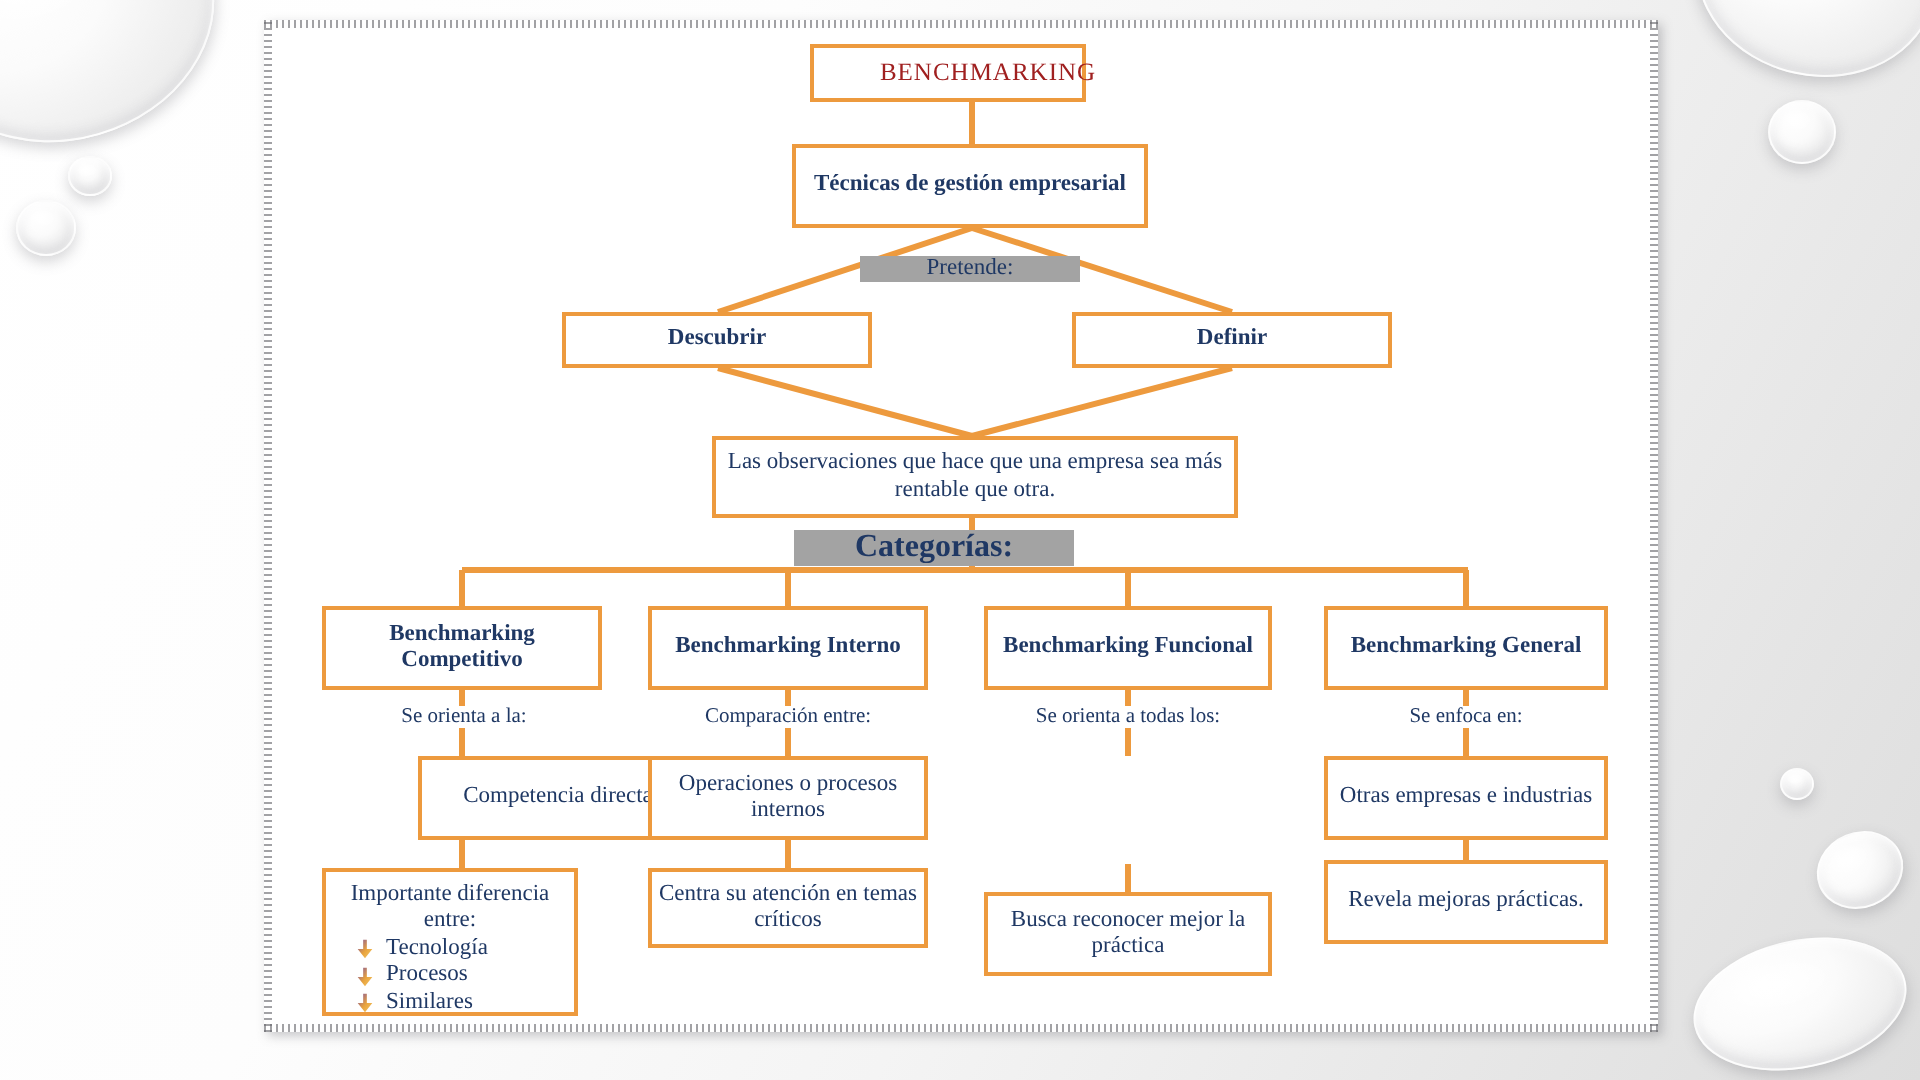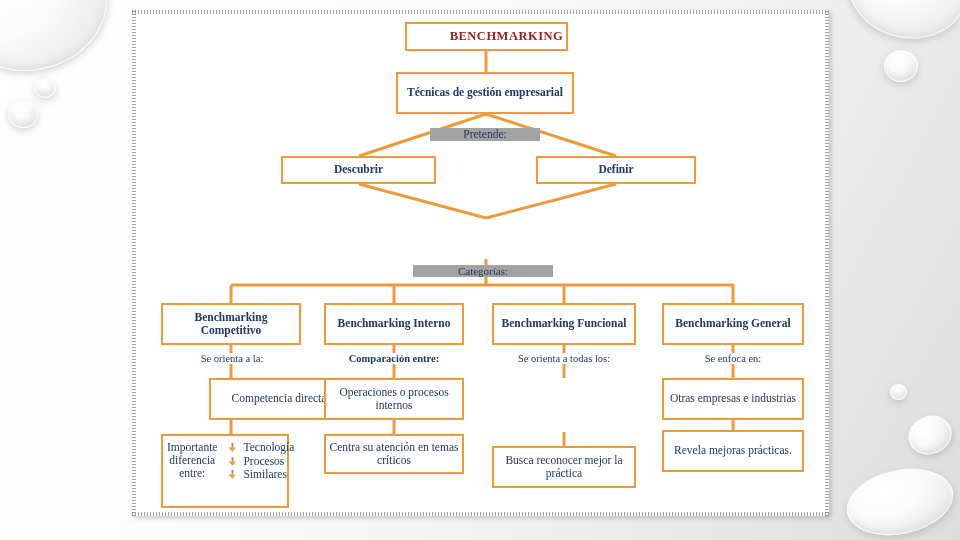--- a/index.html
+++ b/index.html
@@ -121,24 +121,24 @@
     font-weight: bold;
     font-size: 11.5px;
   }
 
   .node-body {
     font-weight: normal;
     font-size: 11.5px;
   }
 
   #node-benchmarking {
-    left: 273px; top: 12px; width: 163px; height: 29px;
+    left: 273px; top: 12px; width: 138px; height: 29px;
     color: #A02020;
     font-size: 12.5px;
-    font-weight: bold;
+    font-weight: normal;
     letter-spacing: 0.5px;
     padding-left: 40px;
   }
 
   #node-tecnicas   { left: 264px; top: 62px;  width: 178px; height: 42px; }
   #node-descubrir  { left: 149px; top: 146px; width: 155px; height: 28px; }
   #node-definir    { left: 404px; top: 146px; width: 160px; height: 28px; }
   #node-observaciones { left: 224px; top: 208px; width: 263px; height: 41px; }
 
   
@@ -149,21 +149,21 @@
 
   
   #node-sub-1 { left: 29px;  top: 368px; width: 140px; height: 42px; margin-left: 48px; }
   #node-sub-2 { left: 192px; top: 368px; width: 140px; height: 42px; }
   #node-sub-3 { left: 360px; top: 368px; width: 144px; height: 54px; }
   #node-sub-4 { left: 530px; top: 368px; width: 142px; height: 42px; }
 
   
   #node-leaf-1 {
     left: 29px; top: 424px; width: 128px; height: 74px;
-    flex-direction: row;
+    flex-direction: column;
     align-items: stretch;
     justify-content: flex-start;
     padding: 5px 4px 4px 4px;
   }
   #node-leaf-2 { left: 192px; top: 424px; width: 140px; height: 40px; }
   #node-leaf-3 { left: 360px; top: 436px; width: 144px; height: 42px; }
   #node-leaf-4 { left: 530px; top: 420px; width: 142px; height: 42px; }
 
   
   .caption {
@@ -172,33 +172,33 @@
     text-align: center;
     z-index: 4;
     background: #a3a3a3;
     line-height: 1.1;
   }
   #caption-pretende {
     left: 298px; top: 118px; width: 110px;
     font-size: 11.5px; font-weight: normal;
   }
   #caption-categorias {
-    left: 281px; top: 255px; width: 140px;
-    font-size: 11px; font-weight: normal;
+    left: 265px; top: 255px; width: 140px;
+    font-size: 16px; font-weight: bold;
   }
   .col-caption {
     position: absolute;
     color: #1F3864;
     text-align: center;
     font-size: 10.5px;
     z-index: 4;
     background: #ffffff;
   }
   #caption-col-1 { left: 25px;  top: 343px; width: 150px; }
-  #caption-col-2 { left: 186px; top: 343px; width: 152px; font-weight: bold; }
+  #caption-col-2 { left: 186px; top: 343px; width: 152px; }
   #caption-col-3 { left: 353px; top: 343px; width: 158px; }
   #caption-col-4 { left: 525px; top: 343px; width: 152px; }
 
   
   #leaf-1-heading {
     font-size: 11.5px;
     text-align: center;
     color: #1F3864;
     line-height: 1.12;
     margin-bottom: 1px;
@@ -270,20 +270,21 @@
     <div class="node node-title" id="node-benchmarking">BENCHMARKING</div>
 
     <div class="node node-head" id="node-tecnicas">Técnicas de gestión empresarial</div>
 
     <div class="caption" id="caption-pretende">Pretende:</div>
 
     <div class="node node-head" id="node-descubrir">Descubrir</div>
 
     <div class="node node-head" id="node-definir">Definir</div>
 
+    <div class="node node-body" id="node-observaciones">Las observaciones que hace que una empresa sea más rentable que otra.</div>
 
     <div class="caption" id="caption-categorias">Categorías:</div>
 
     <div class="node node-head" id="node-cat-1">Benchmarking Competitivo</div>
     <div class="col-caption" id="caption-col-1">Se orienta a la:</div>
     <div class="node node-body" id="node-sub-1">Competencia directa</div>
     <div class="node" id="node-leaf-1">
       <div id="leaf-1-heading">Importante diferencia entre:</div>
       <ul class="bullet-list">
         <li class="bullet-item">

